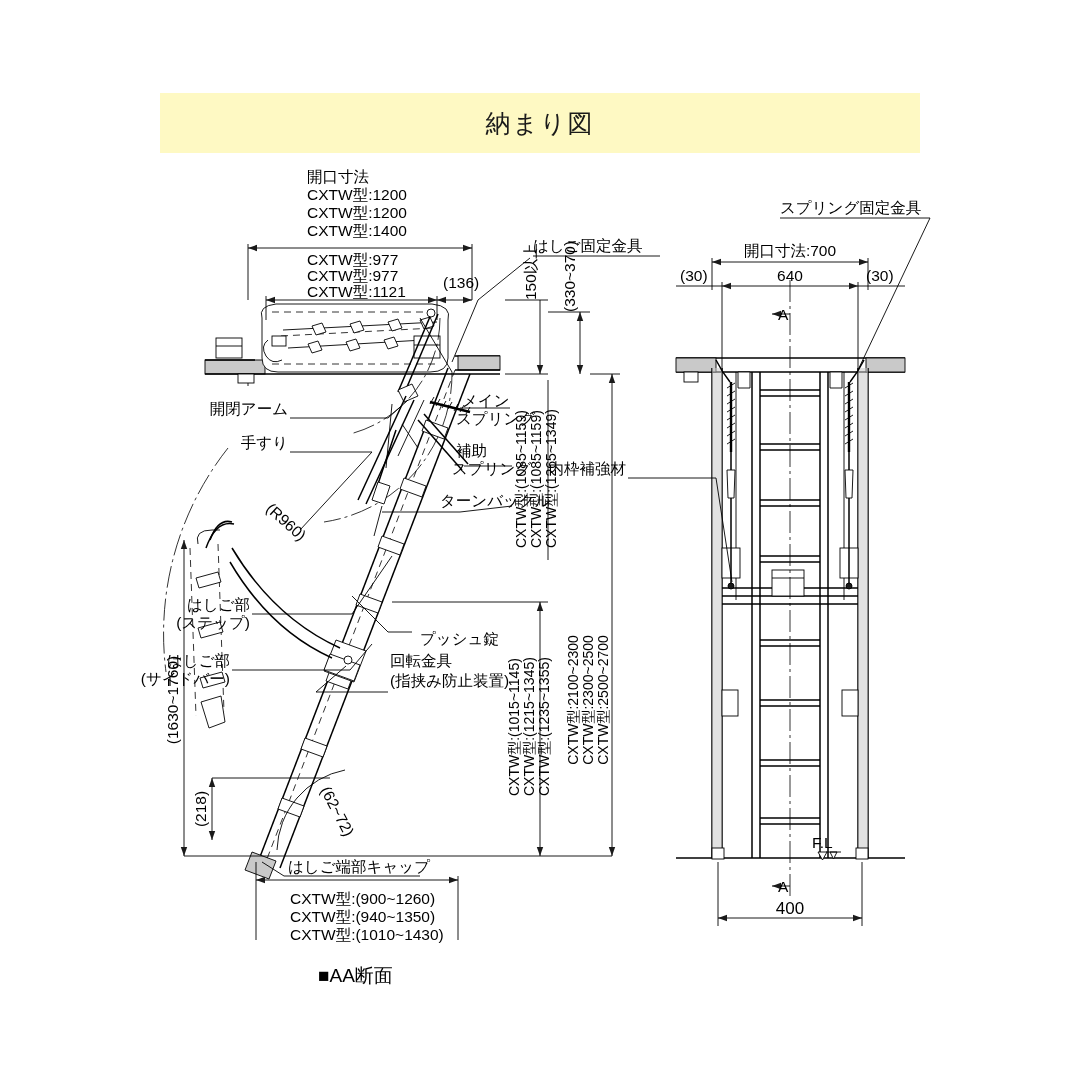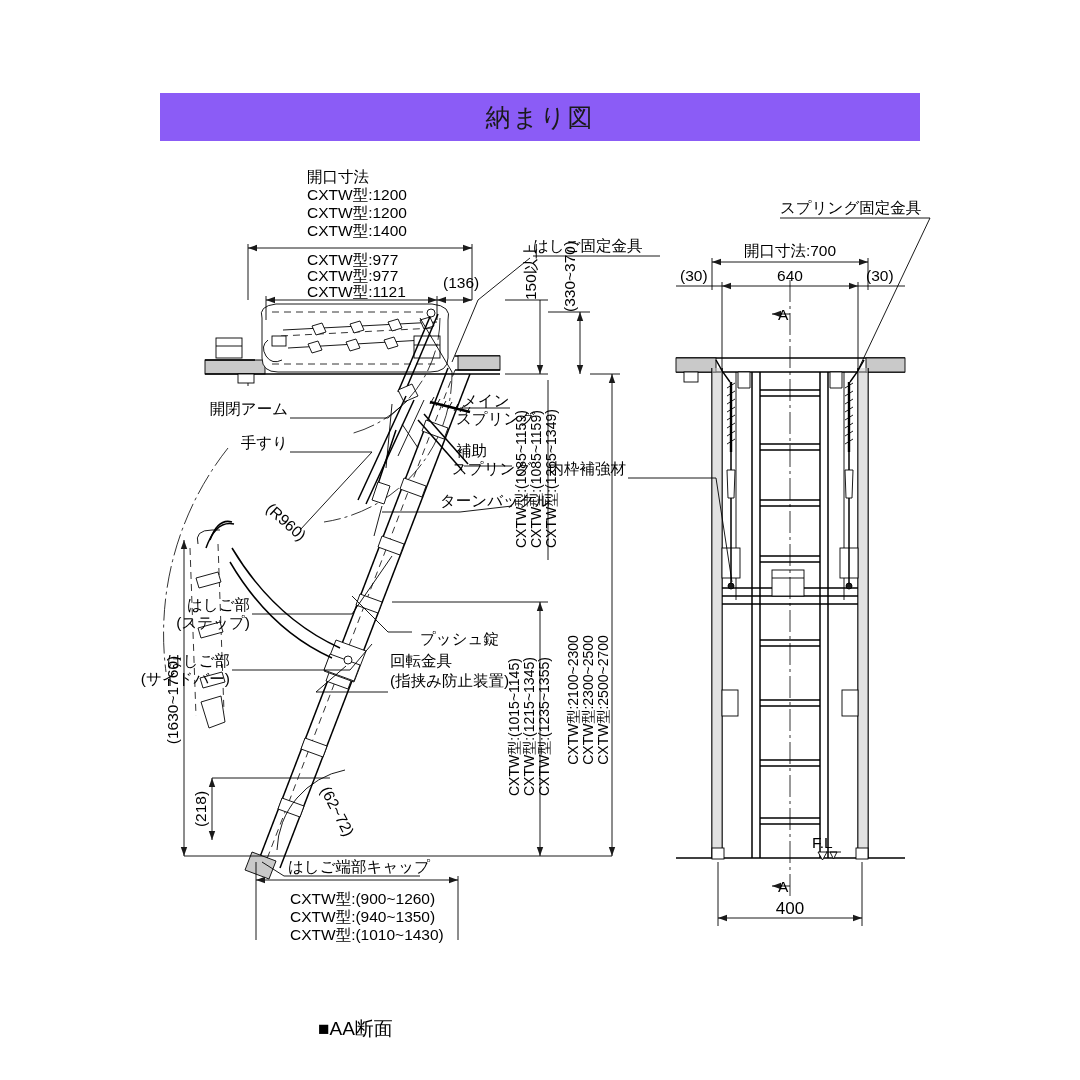--- a/index.html
+++ b/index.html
@@ -1,20 +1,20 @@
 <!DOCTYPE html>
 <html><head>
 <meta charset="utf-8">
 <style>
   html,body{margin:0;padding:0;background:#fff;}
   body{width:1080px;height:1080px;position:relative;overflow:hidden;
        font-family:"Liberation Sans","DejaVu Sans",sans-serif;color:#000;}
   #stage{position:absolute;left:0;top:0;width:1080px;height:1080px;}
-  .hdr{position:absolute;left:160px;top:93px;width:760px;height:48px;
-       background:#8b5cf6;display:flex;align-items:center;justify-content:center;}
+  .hdr{position:absolute;left:160px;top:93px;width:760px;height:60px;
+       background:#fef9c3;display:flex;align-items:center;justify-content:center;}
   .hdr span{font-size:25px;letter-spacing:2px;color:#1a1a1a;}
   svg{position:absolute;left:0;top:0;}
   text{font-family:"Liberation Sans","DejaVu Sans",sans-serif;fill:#000;}
   .t{font-size:15.5px;}
   .ts{font-size:14px;}
   .tl{font-size:17px;}
   .ln{stroke:#000;fill:none;}
   .thin{stroke-width:.9;}
   .med{stroke-width:1.5;}
   .thick{stroke-width:2.4;}
@@ -448,15 +448,15 @@
       <line x1="718" y1="918" x2="862" y2="918" class="dim"></line>
       <path d="M718,918 l9,-3.2 v6.4 z" class="fillk"></path>
       <path d="M862,918 l-9,-3.2 v6.4 z" class="fillk"></path>
       <line x1="718" y1="862" x2="718" y2="926" class="dim"></line>
       <line x1="862" y1="862" x2="862" y2="926" class="dim"></line>
     </g>
     <text class="tl" x="790" y="914" text-anchor="middle">400</text>
 
   </svg>
 
-  <div style="position:absolute;left:318px;top:1016px;" class="cap">■AA断面</div>
+  <div style="position:absolute;left:318px;top:963px;" class="cap">■AA断面</div>
 
 </div>
 
 </body></html>

